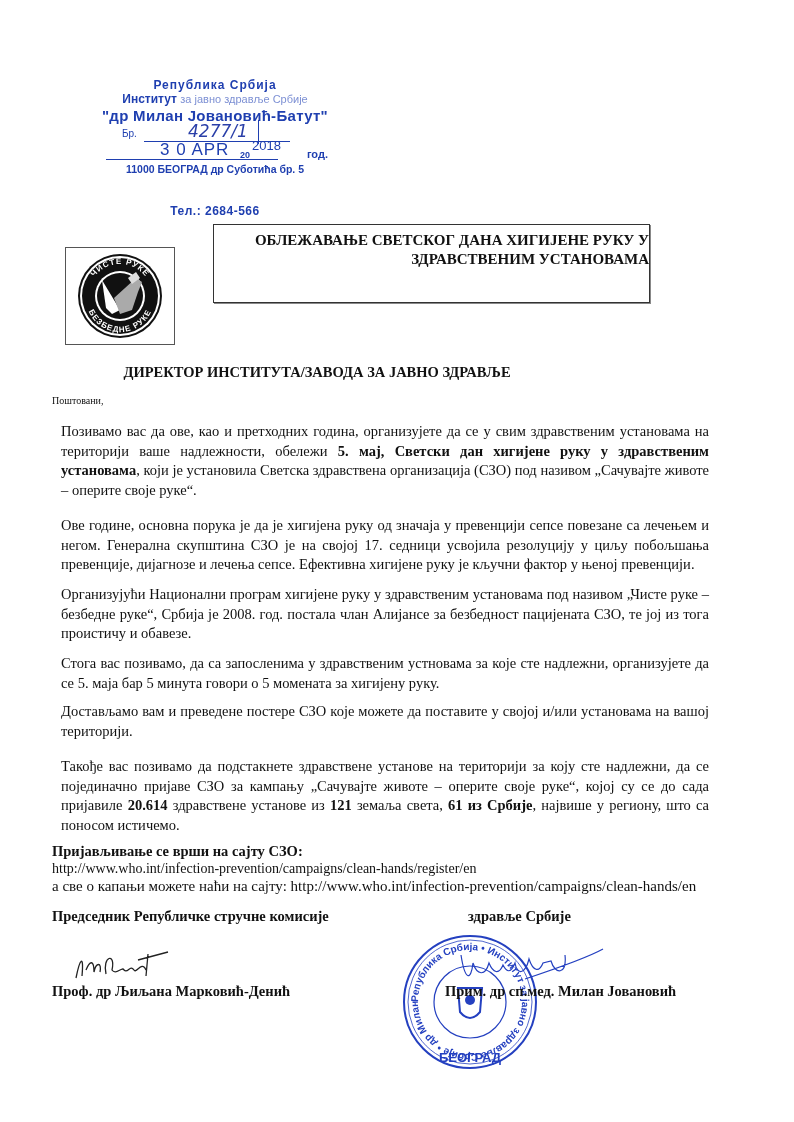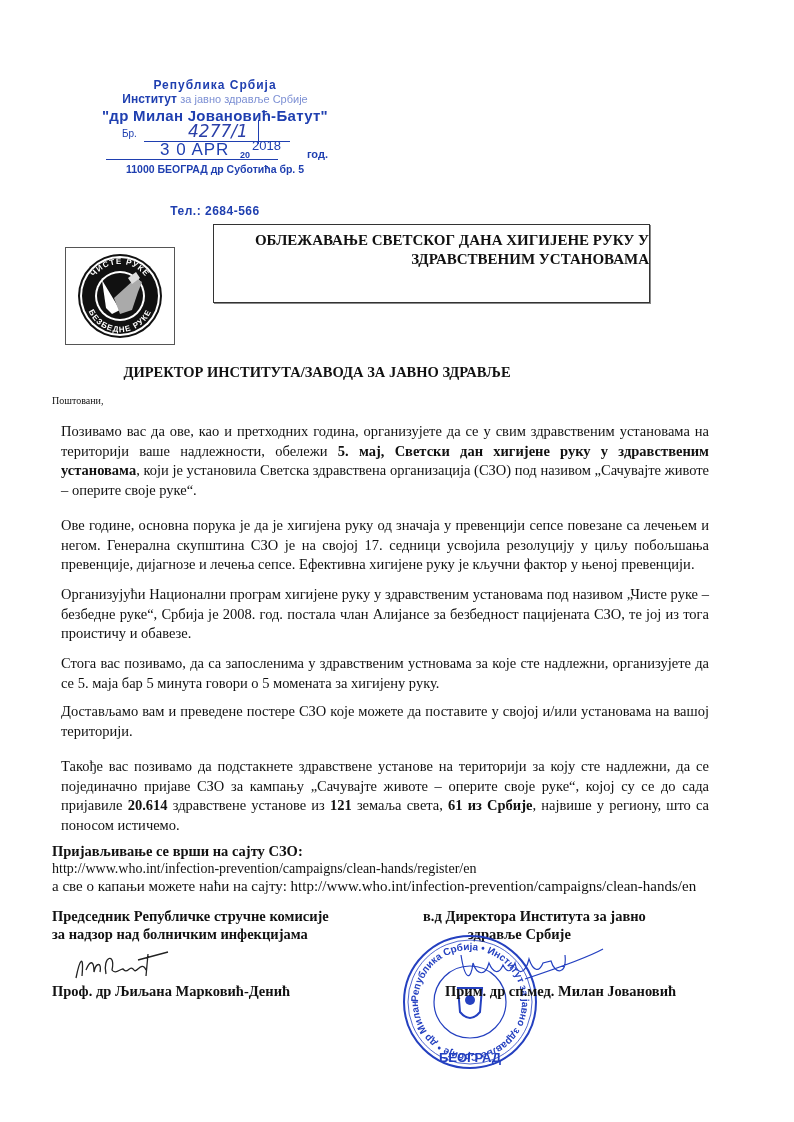--- a/index.html
+++ b/index.html
@@ -126,29 +126,27 @@
 </div>
 
 <div class="abs reg-title">Пријављивање се врши на сајту СЗО:</div>
 <div class="abs reg-url">http://www.who.int/infection-prevention/campaigns/clean-hands/register/en</div>
 <div class="abs reg-more">
   <span>а све о капањи можете наћи на сајту: </span><span>http://www.who.int/infection-prevention/campaigns/clean-hands/en</span>
 </div>
 
 <div class="abs sig-left">
   <div>Председник Републичке стручне комисије</div>
-  <div>за надзор над болничким  инфекцијама</div>
 </div>
 <svg class="abs scribble" style="left:72px; top:948px" width="100" height="36" viewBox="0 0 100 36">
   <path d="M4 30 C8 10, 12 6, 10 28 M14 22 C18 12, 22 12, 22 24 C24 14, 30 14, 28 24 M34 26 C30 8, 44 4, 40 22 C44 28, 50 18, 52 22 C56 26, 58 16, 62 22 C64 26, 70 12, 74 22 M76 6 L74 28 M66 12 L96 4" stroke="#222" stroke-width="1.3" fill="none"></path>
 </svg>
 <div class="abs sig-left-name">Проф. др Љиљана Марковић-Денић</div>
 
 <div class="abs sig-right">
-  <div>в.д Директора Института за јавно</div>
   <div class="r2">здравље Србије</div>
 </div>
 
 <svg class="abs round-stamp" width="140" height="140" viewBox="0 0 140 140">
   <defs>
     <path id="ringPath" d="M 70 70 m -52 0 a 52 52 0 1 1 104 0 a 52 52 0 1 1 -104 0"></path>
   </defs>
   <circle cx="70" cy="70" r="66" fill="none" stroke="#2440c0" stroke-width="2"></circle>
   <circle cx="70" cy="70" r="62" fill="none" stroke="#2440c0" stroke-width="0.8"></circle>
   <circle cx="70" cy="70" r="36" fill="none" stroke="#2440c0" stroke-width="1.2"></circle>

